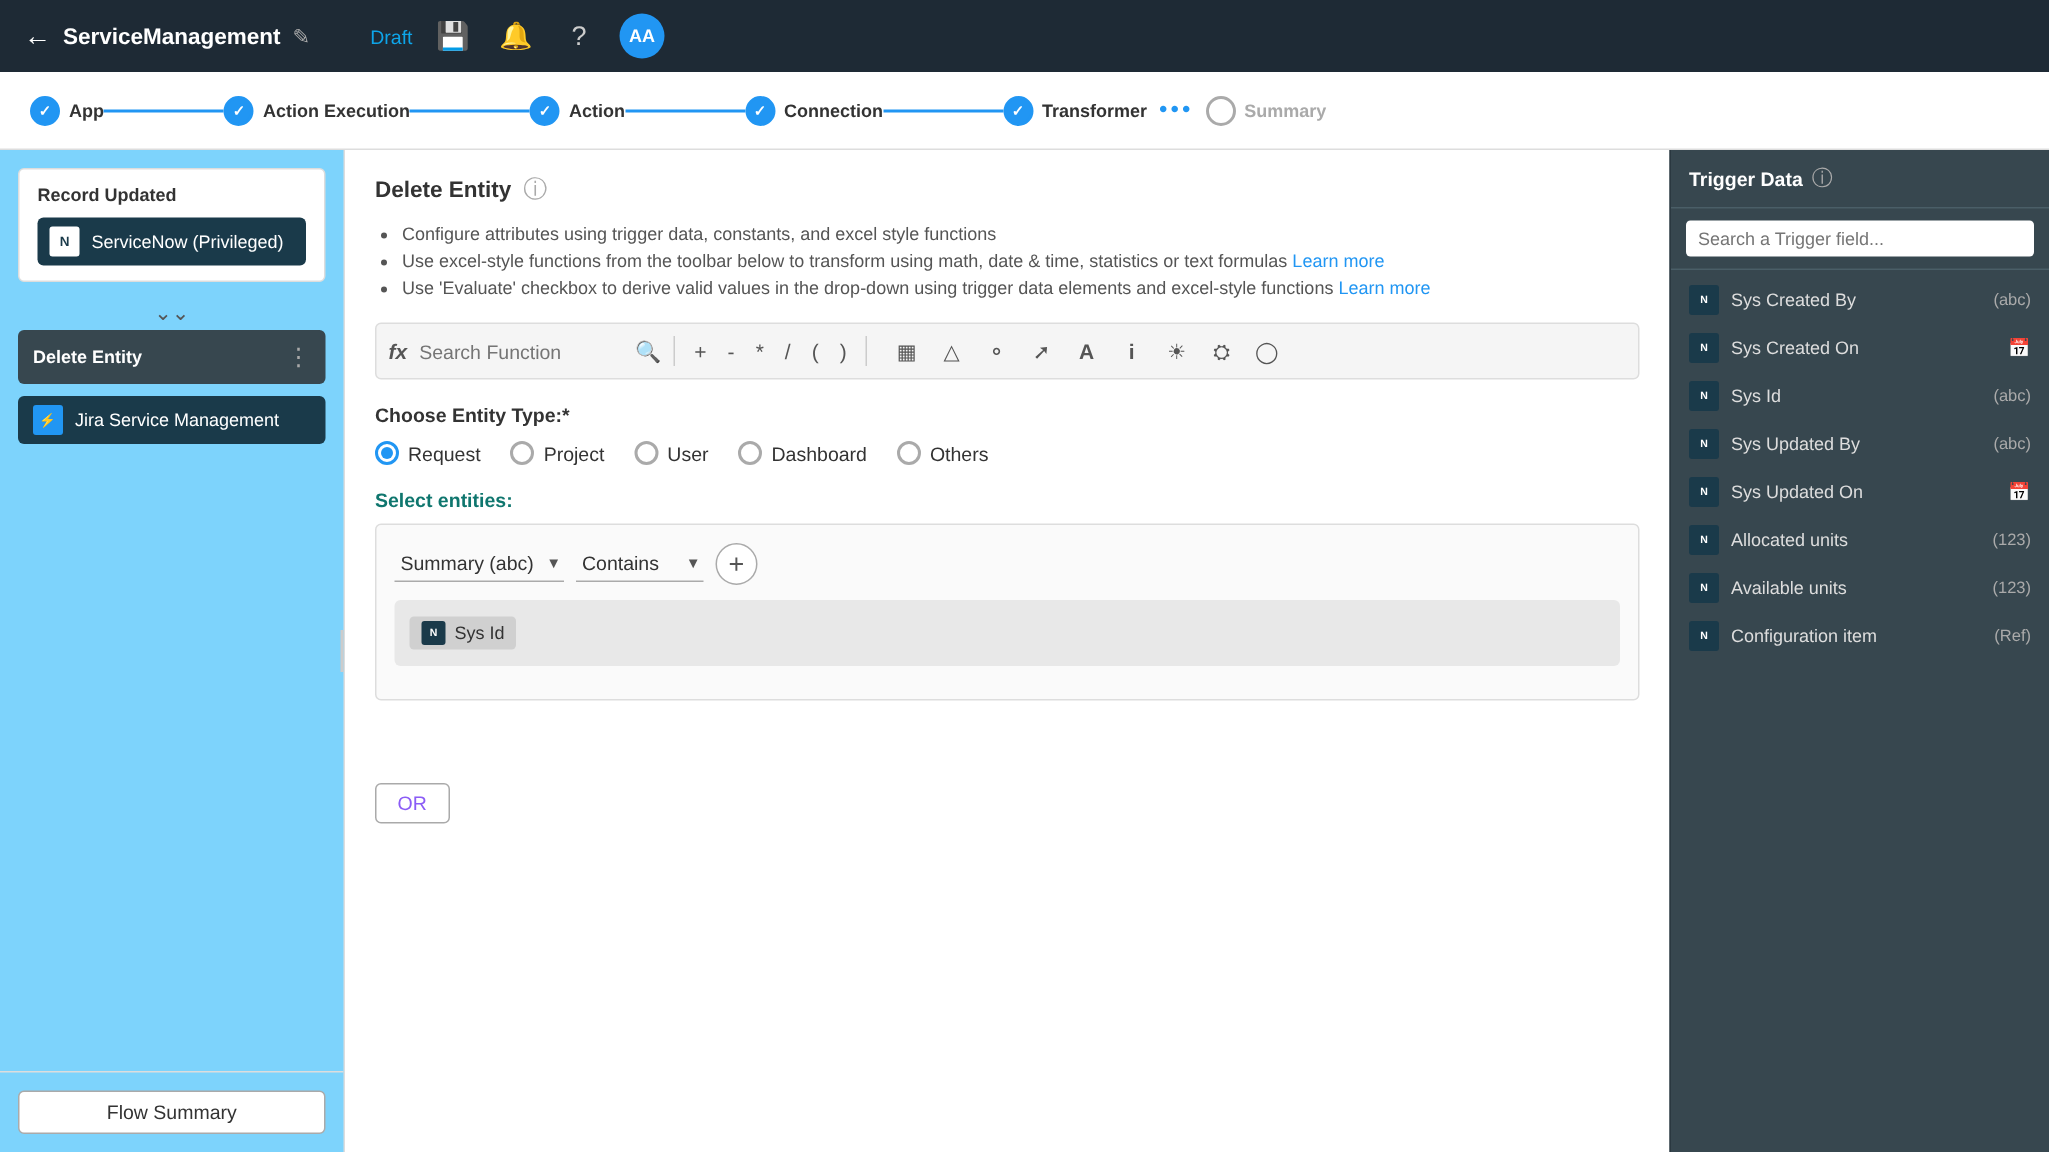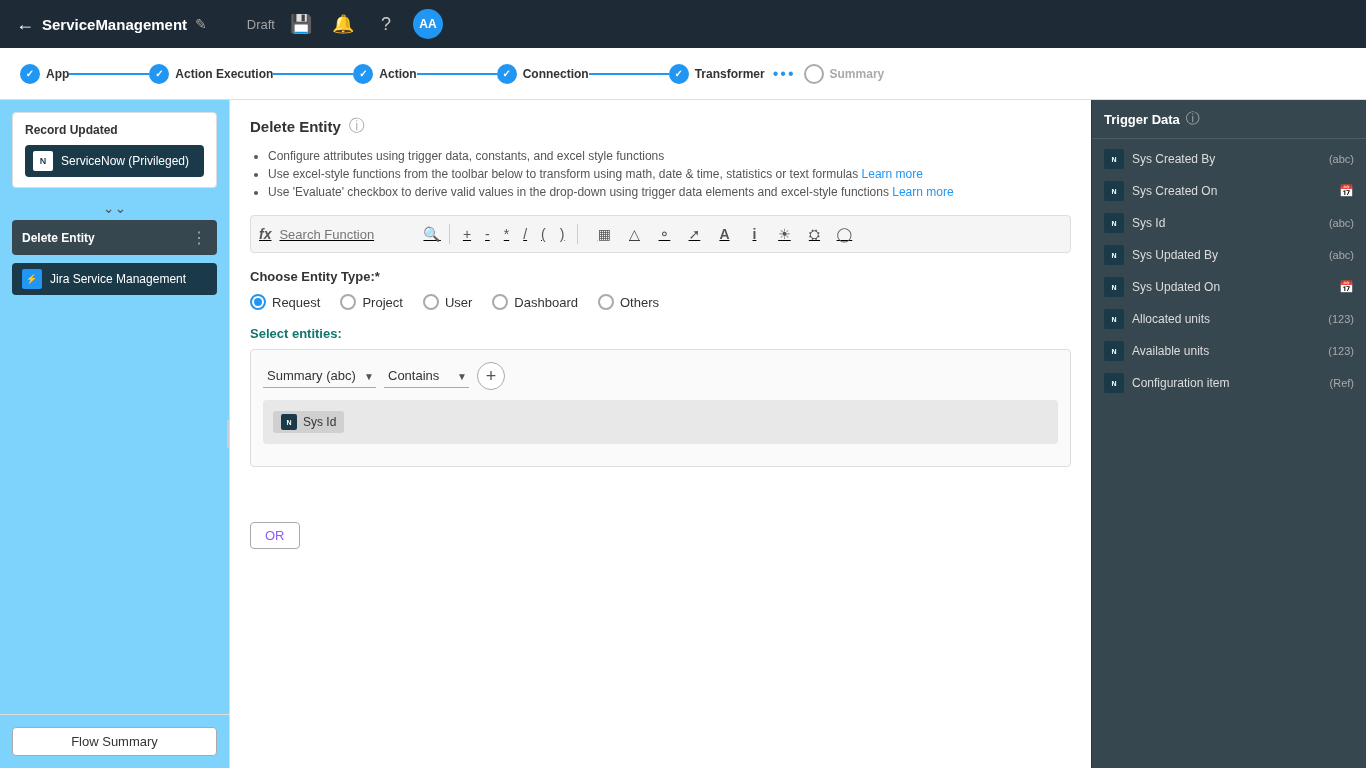--- a/index.html
+++ b/index.html
@@ -32,21 +32,21 @@
       color: #ccc; cursor: pointer; font-size: 14px; padding: 4px 0;
       border-bottom: 2px solid transparent;
     }
     .nav-tab.active {
       color: white; border-bottom: 2px solid white;
     }
     .nav-right {
       display: flex; align-items: center; gap: 12px;
     }
     .draft-label {
-      color: #a3a3a3; font-size: 13px;
+      color: #0ea5e9; font-size: 13px;
     }
     .nav-icon-btn {
       background: none; border: none; color: #ccc; cursor: pointer;
       font-size: 18px; width: 30px; height: 30px; display: flex; align-items: center; justify-content: center;
     }
     .avatar-btn {
       background: #2196f3; border: none; color: white; cursor: pointer;
       width: 30px; height: 30px; border-radius: 50%; font-size: 12px; font-weight: 700;
     }
 
@@ -225,21 +225,20 @@
     
     .toolbar {
       display: flex;
       align-items: center;
       gap: 4px;
       padding: 4px 8px;
       background: #f5f5f5;
       border: 1px solid #ddd;
       border-radius: 4px;
       margin-bottom: 16px;
-      text-decoration: underline;
     }
     .toolbar-fx {
       font-style: italic; font-weight: 700; font-size: 14px; color: #555; margin-right: 4px;
     }
     .toolbar-search {
       border: none; background: transparent; font-size: 13px; outline: none;
       width: 140px; color: #333;
     }
     .toolbar-search-icon {
       color: #777; font-size: 14px; cursor: pointer;
@@ -346,21 +345,21 @@
       background: white;
       padding: 5px 14px;
       font-size: 13px;
       cursor: pointer;
       color: #8b5cf6;
       margin-top: 43px;
     }
 
     
     .trigger-panel {
-      width: 275px;
+      width: 253px;
       background: #37474f;
       border-left: 1px solid #2a3840;
       display: flex;
       flex-direction: column;
       overflow: hidden;
     }
     .trigger-header {
       padding: 10px 12px;
       display: flex; align-items: center; gap: 6px;
       border-bottom: 1px solid #4a5e67;
@@ -594,20 +593,23 @@
 
     <button class="or-btn">OR</button>
 
   </div>
 
   <div class="trigger-panel">
     <div class="trigger-header">
       <span class="trigger-title">Trigger Data</span>
       <span class="trigger-help">ⓘ</span>
     </div>
+    <div class="trigger-search-box">
+      <input type="text" class="trigger-search-input" placeholder="Search a Trigger field..." style="">
+    </div>
     <div class="trigger-list">
 
       <div class="trigger-item">
         <div class="trigger-item-icon">N</div>
         <span class="trigger-item-name">Sys Created By</span>
         <span class="trigger-item-type">(abc)</span>
       </div>
 
       <div class="trigger-item">
         <div class="trigger-item-icon">N</div>

